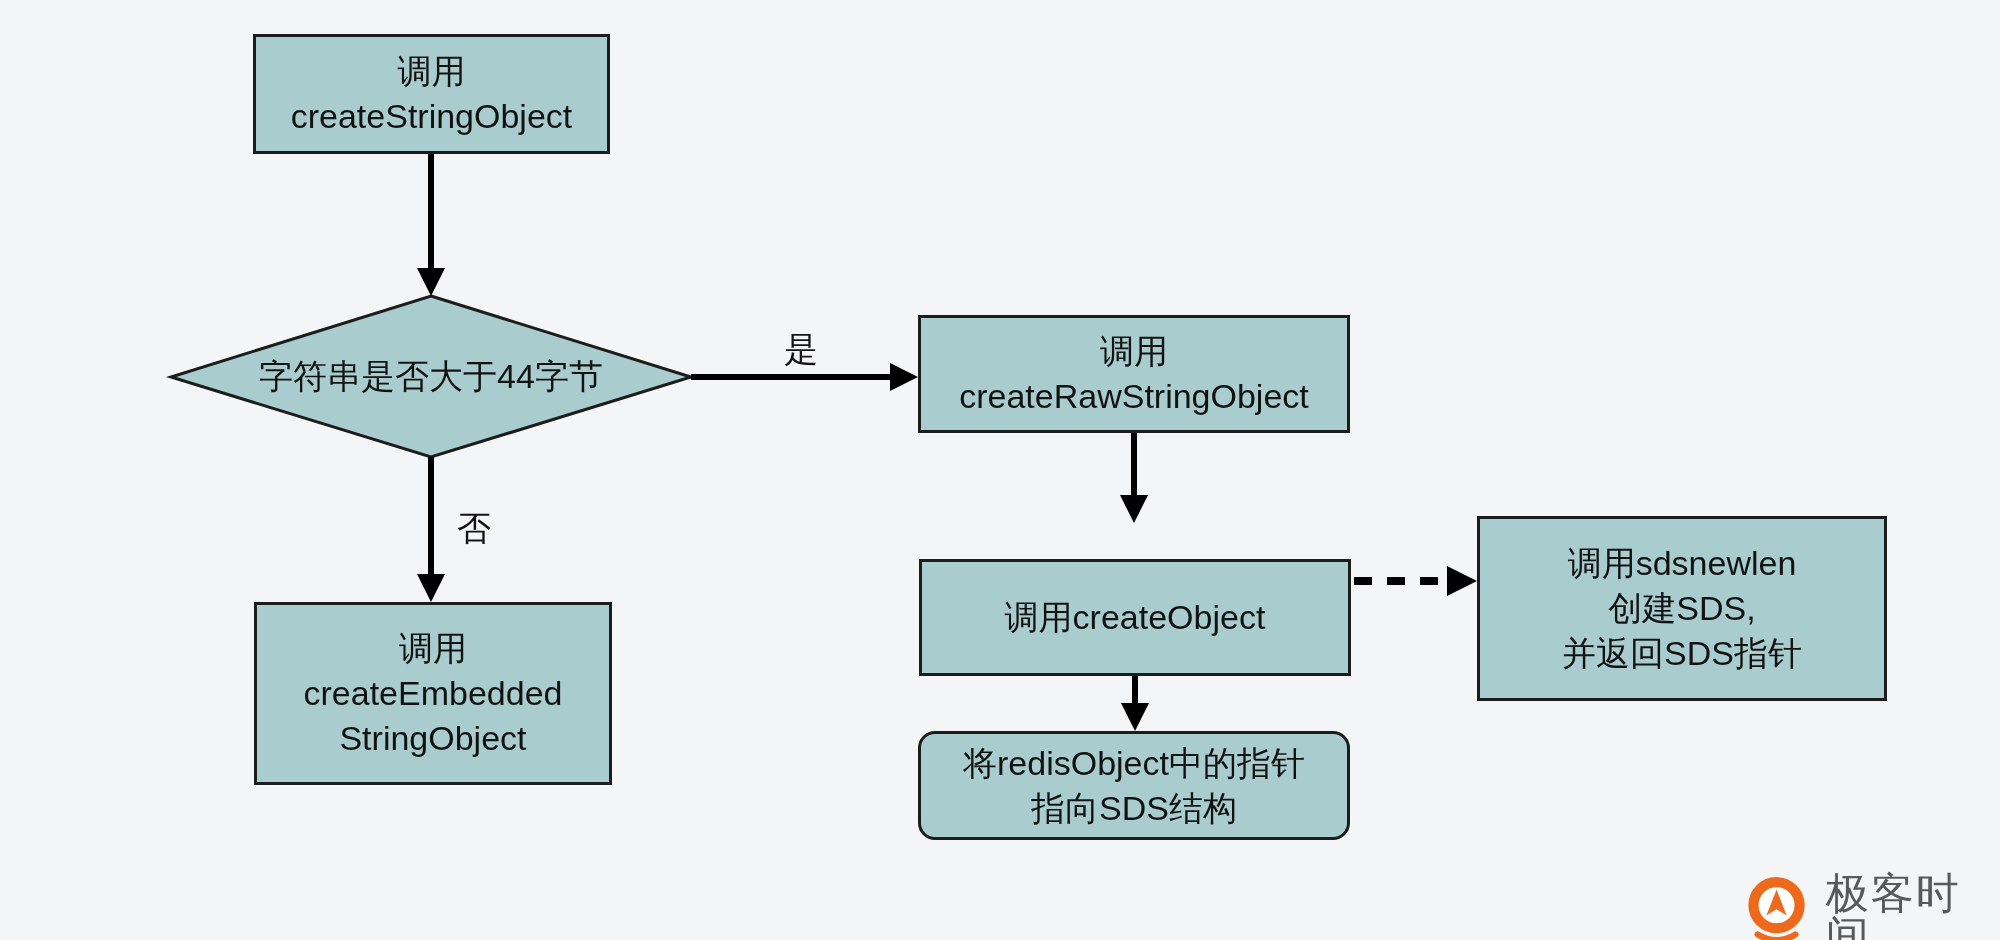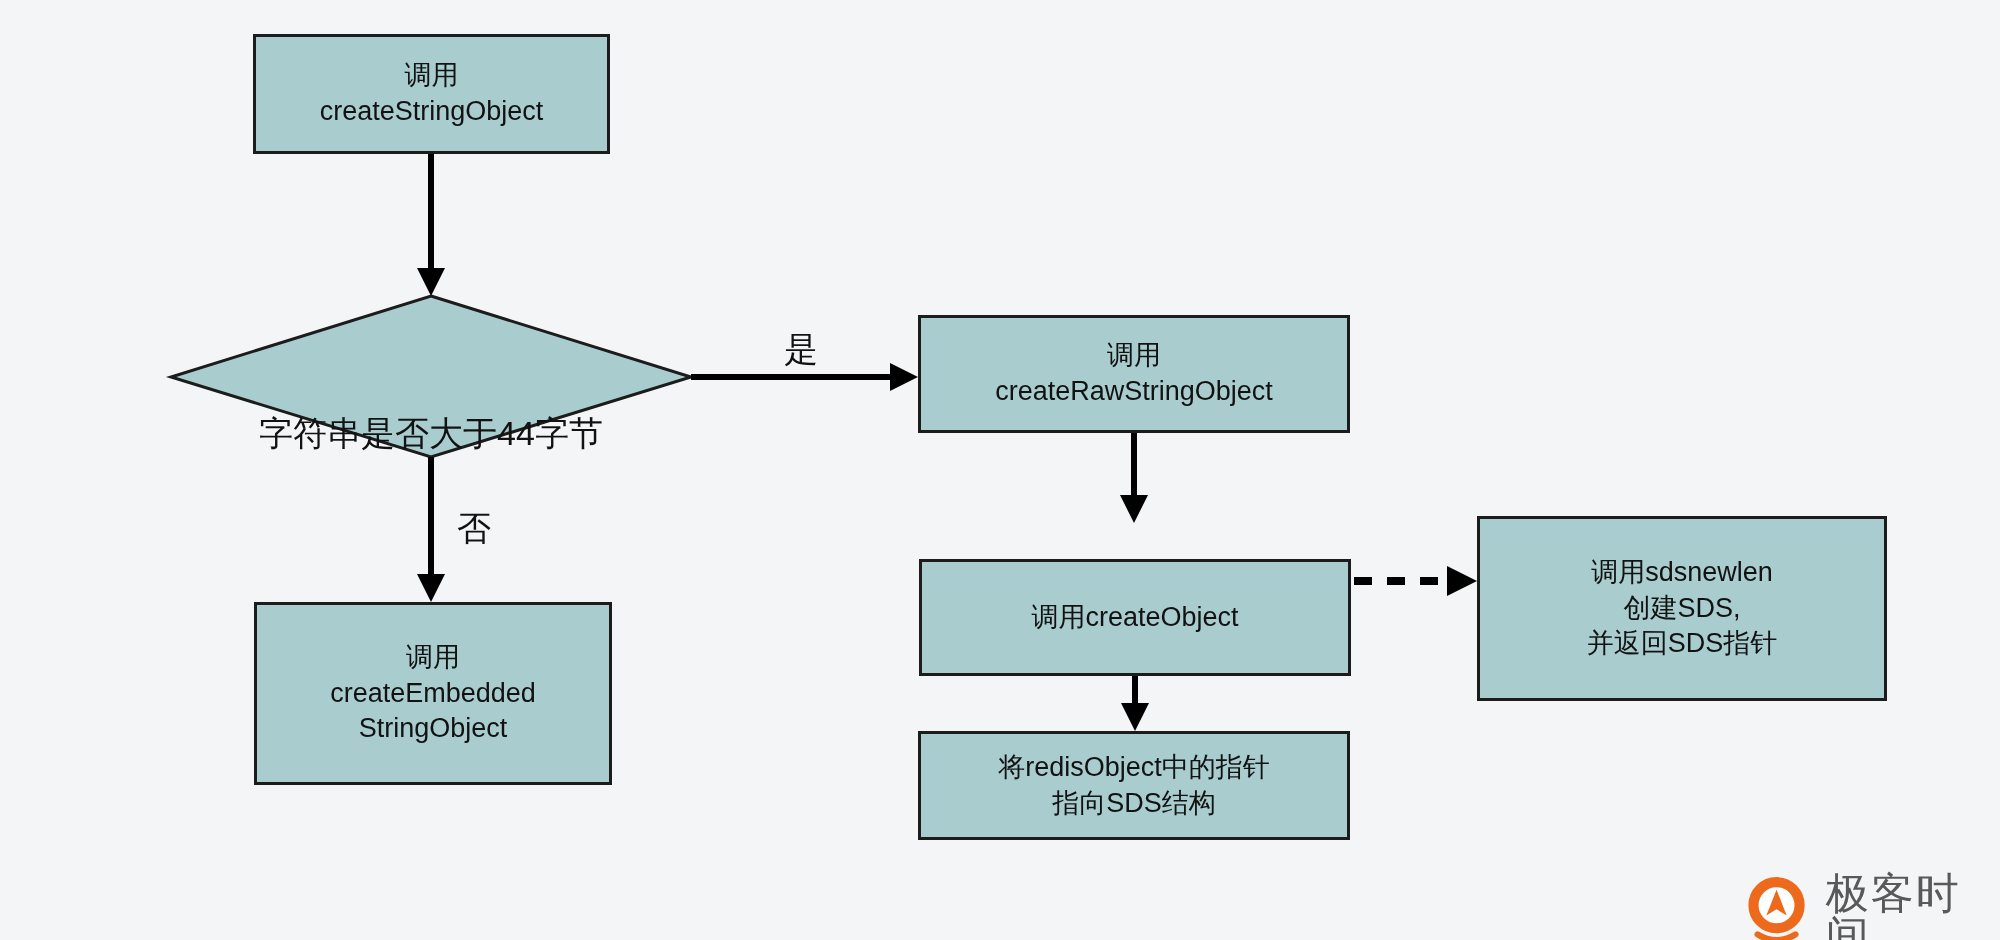--- a/index.html
+++ b/index.html
@@ -21,21 +21,21 @@
   }
   .node {
     position: absolute;
     background: #a9cdce;
     border: 3px solid #1c1c1c;
     display: flex;
     align-items: center;
     justify-content: center;
     text-align: center;
     color: #121212;
-    font-size: 27px;
+    font-size: 34px;
     line-height: 1.32;
   }
   .node-label, .diamond-label-text {
     white-space: pre-line;
   }
   .diamond-label {
     position: absolute;
     display: flex;
     align-items: center;
     justify-content: center;
@@ -108,21 +108,21 @@
       <line x1="1354" y1="581" x2="1452" y2="581" stroke="#000" stroke-width="8" stroke-dasharray="18 15"></line>
       <polygon points="1477,581 1447,566 1447,596" fill="#000"></polygon>
     </g>
   </svg>
 
   <div class="node" style="left:253px; top:34px; width:357px; height:120px;">
     <span class="node-label">调用
 createStringObject</span>
   </div>
 
-  <div class="diamond-label" style="left:171px; top:296px; width:520px; height:161px;align-items:flex-end;">
+  <div class="diamond-label" style="left:171px; top:296px; width:520px; height:161px;">
     <span class="diamond-label-text">字符串是否大于44字节</span>
   </div>
 
   <div class="node" style="left:918px; top:315px; width:432px; height:118px;">
     <span class="node-label">调用
 createRawStringObject</span>
   </div>
 
   <div class="node" style="left:254px; top:602px; width:358px; height:183px;">
     <span class="node-label">调用
@@ -133,21 +133,21 @@
   <div class="node" style="left:919px; top:523px; width:432px; height:117px;margin-top:36px;">
     <span class="node-label">调用createObject</span>
   </div>
 
   <div class="node" style="left:1477px; top:516px; width:410px; height:185px;">
     <span class="node-label">调用sdsnewlen
 创建SDS,
 并返回SDS指针</span>
   </div>
 
-  <div class="node" style="left:918px; top:731px; width:432px; height:109px;">
+  <div class="node" style="left:918px; top:731px; width:432px; height:109px;border-radius:17px;">
     <span class="node-label">将redisObject中的指针
 指向SDS结构</span>
   </div>
 
   <div class="branch-label" style="left:770px; top:324px; width:62px; height:52px;">是</div>
 
   <div class="branch-label" style="left:443px; top:503px; width:62px; height:52px;">否</div>
 
   <div class="logo">
     <svg class="logo-icon" viewBox="0 0 100 104">

